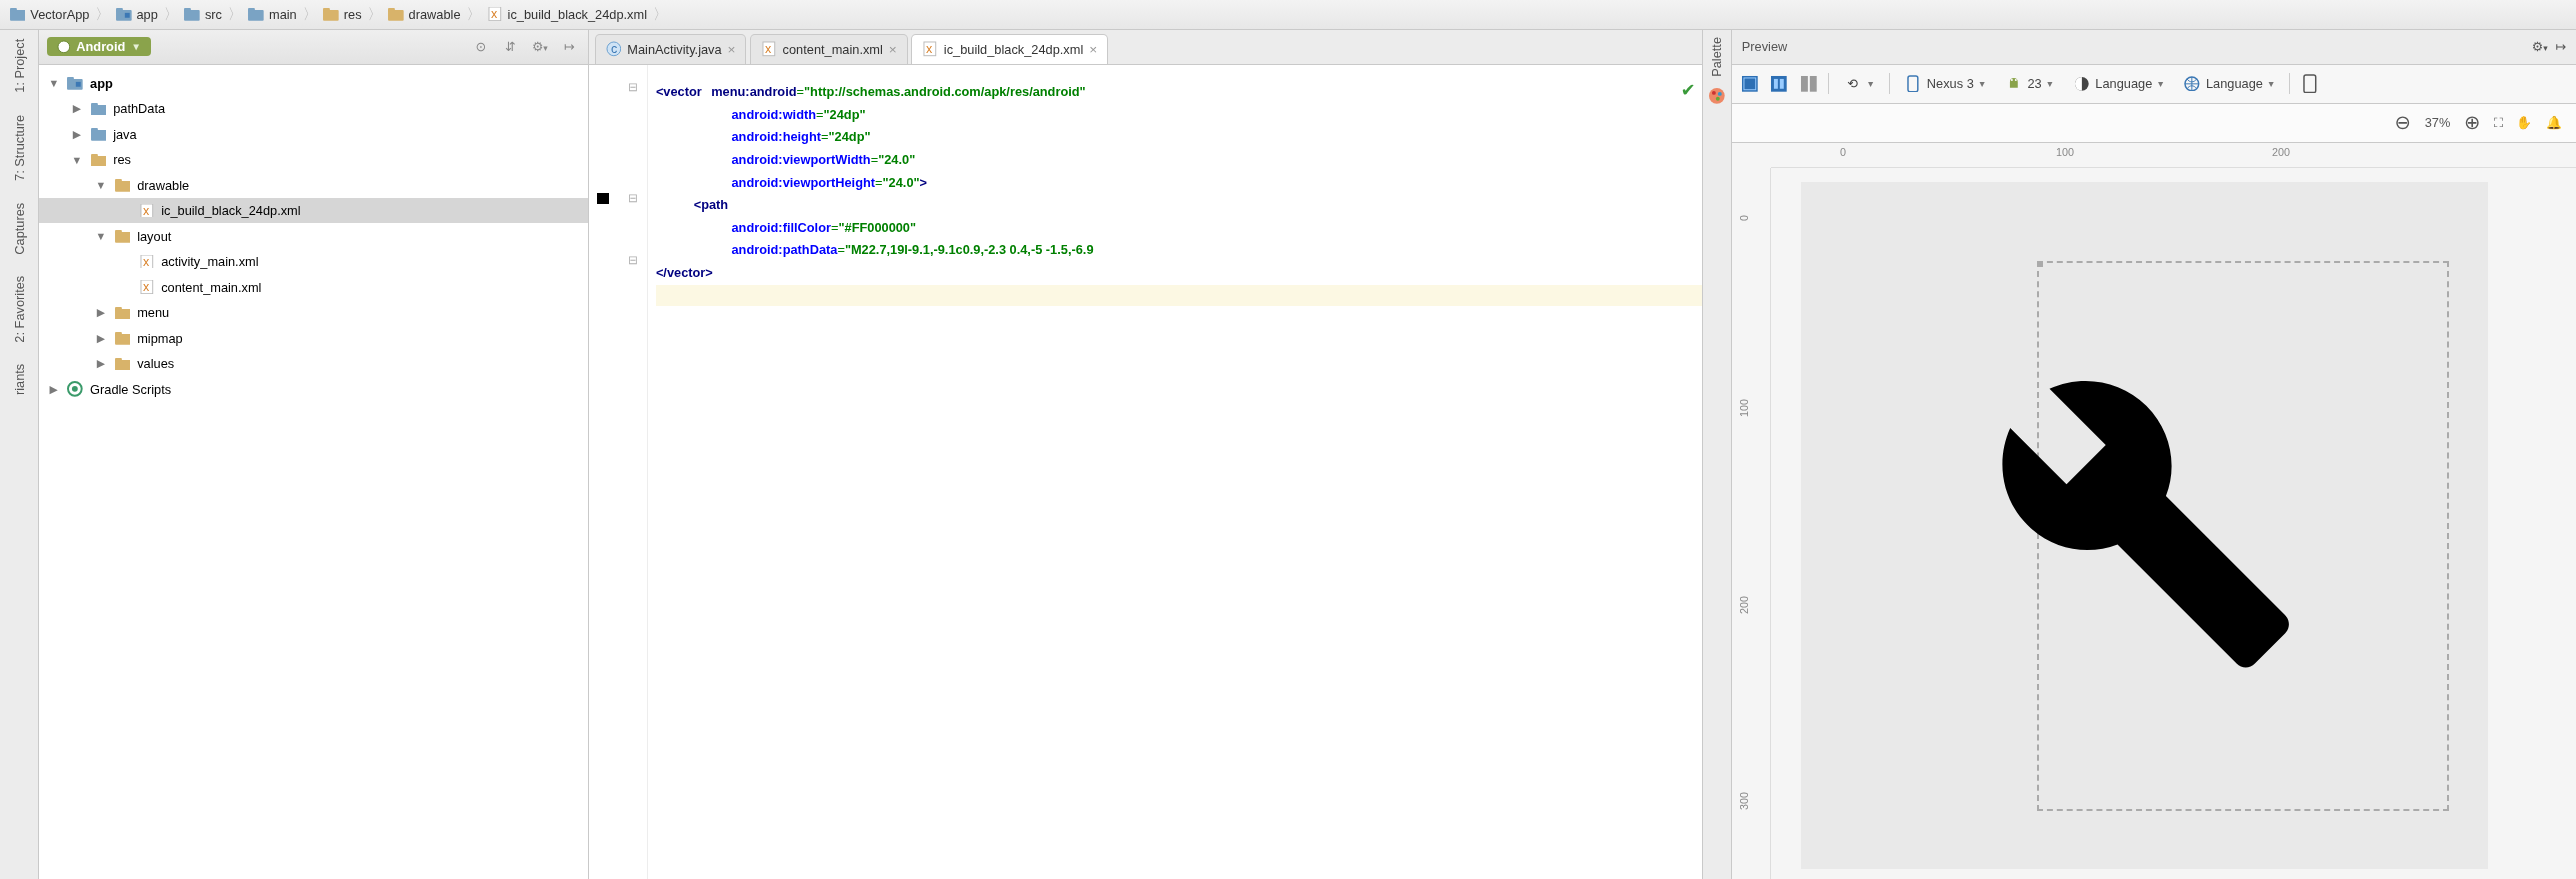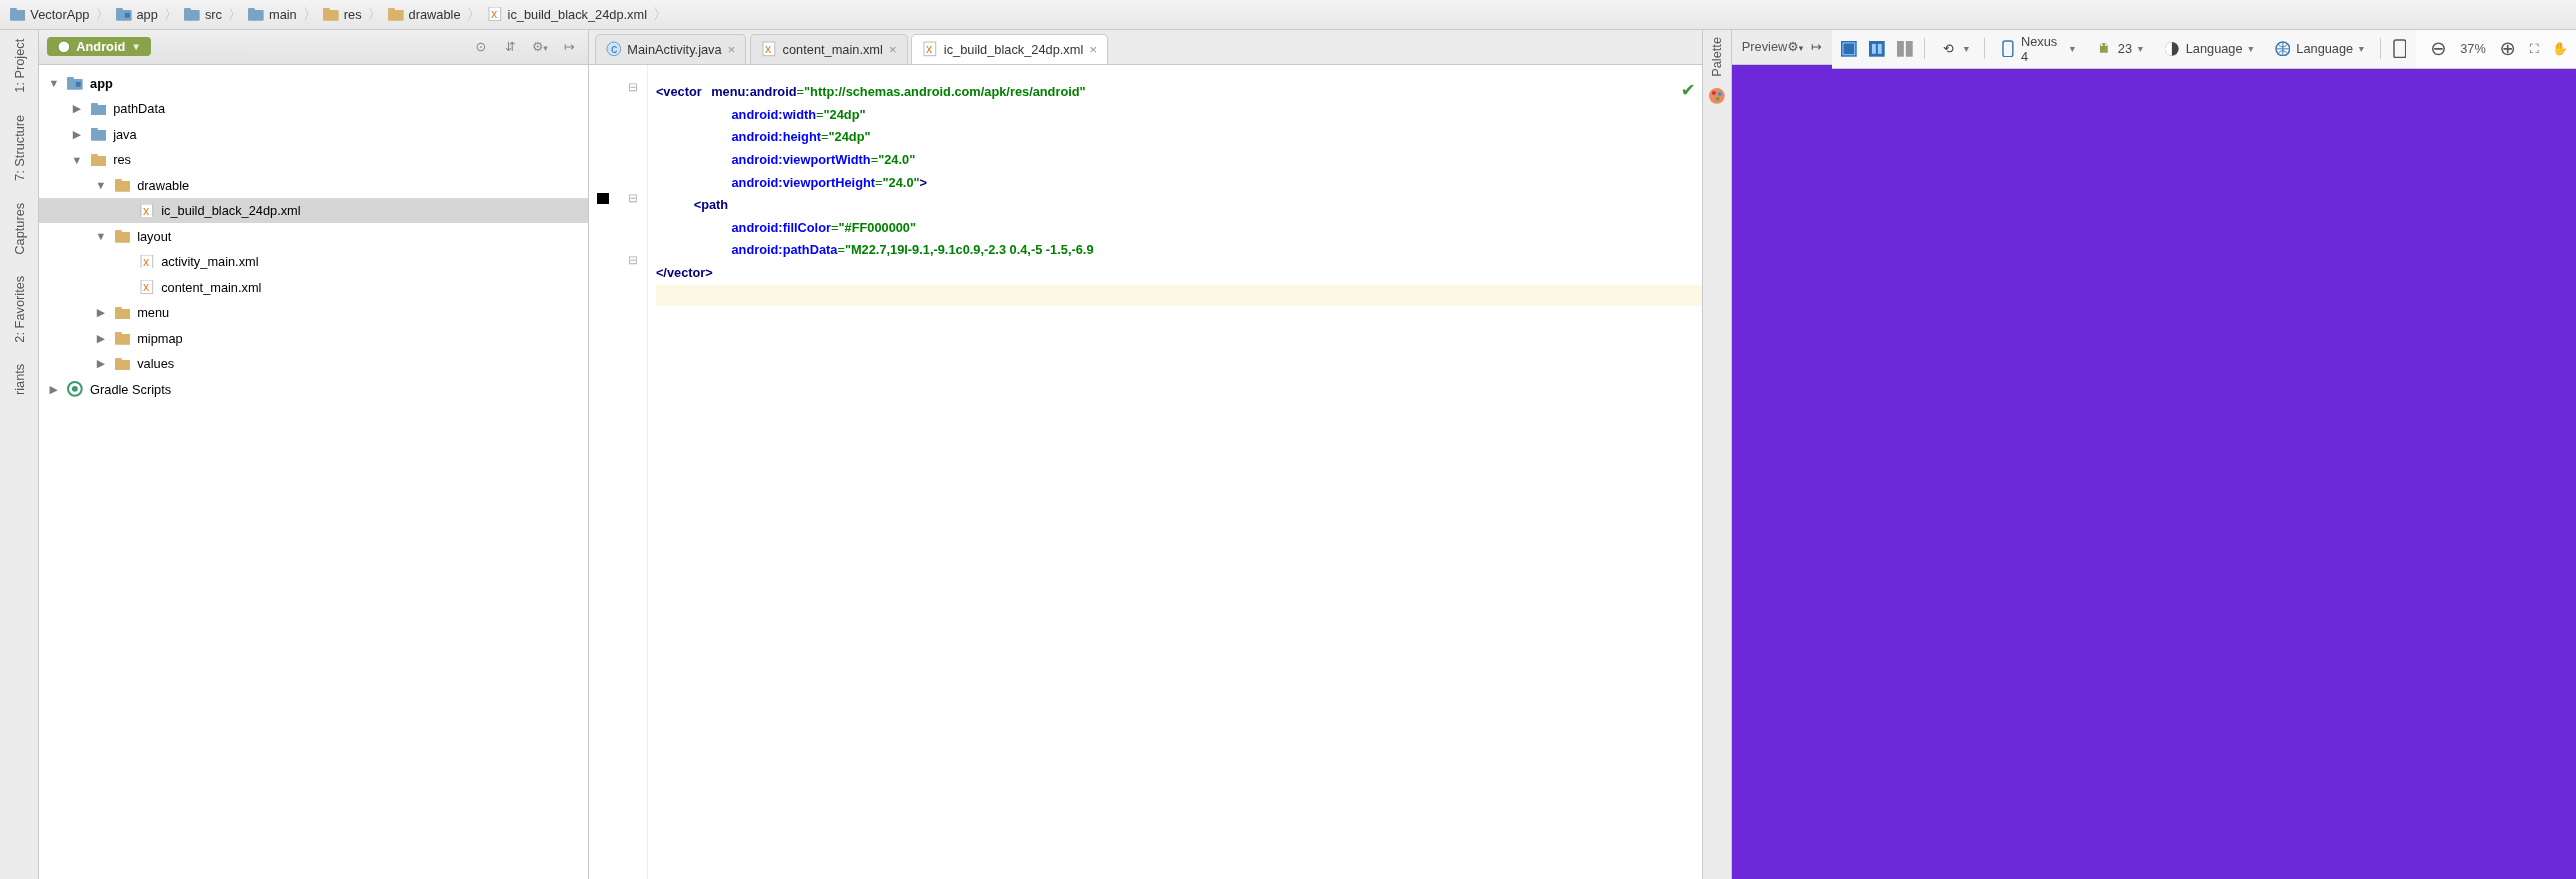--- a/index.html
+++ b/index.html
@@ -59,21 +59,21 @@
     .val { color:#008000; font-weight:bold;}
     .eq { color:#008000;}
     .code .hl { background:#fcf8e3; display:inline-block; width:100%;}
 
     
     .palette-strip { width:29.5px; border-right:1px solid #c9c9c9; background:#ececec; display:flex; flex-direction:column; align-items:center; padding-top:7.9px; gap:9.8px;}
     .palette-strip .vlabel { writing-mode: vertical-rl; transform: rotate(180deg); color:#555; cursor:pointer;}
     .palette-strip .pic { width:17.7px; height:17.7px;}
 
     
-    .preview { width: 844px; display:flex; flex-direction:row; background:#6d28d9;}
+    .preview { width: 844px; display:flex; flex-direction:column; background:#6d28d9;}
     .preview-head { height:35px; background:#ececec; border-bottom:1px solid #c9c9c9; display:flex; align-items:center; padding:0 9.8px; color:#555;}
     .preview-head .title { flex:1; }
     .preview-toolbar { height:39px; border-bottom:1px solid #c9c9c9; display:flex; align-items:center; padding:0 7.9px; gap:9.8px; background:#f7f7f7;}
     .tbtn { display:flex; align-items:center; gap:3.9px; padding:2px 3.9px; cursor:pointer; color:#444;}
     .tbtn .tri { font-size:8.8px; color:#777;}
     .tico { width:19.6px; height:19.6px; display:inline-flex; align-items:center; justify-content:center;}
     .sep { width:1px; height:21.6px; background:#ccc;}
     .zoombar { height:39px; border-bottom:1px solid #c9c9c9; display:flex; align-items:center; justify-content:flex-end; gap:13.7px; padding:0 13.7px; background:#fbfbfb;}
     .zoombar .zb { cursor:pointer; color:#555;}
     .canvas-wrap { flex:1; position:relative; overflow:hidden; background:#f5f5f5;}
@@ -412,21 +412,21 @@
           <span class="tico">⟲</span>
           <span class="tri">▼</span>
         </span>
       <span class="sep"></span>
       <span class="tbtn">
           <span class="tico">
             <svg width="11.8" height="17.7" viewBox="0 0 12 18">
               <rect x="1" y="1" width="10" height="16" rx="2" fill="none" stroke="#3c78b4" stroke-width="1.5"></rect>
             </svg>
           </span>
-          <span>Nexus 4</span>
+          <span>Nexus 3</span>
           <span class="tri">▼</span>
         </span>
       <span class="tbtn">
           <span class="tico">
             <svg width="15.7" height="15.7" viewBox="0 0 16 16">
               <path d="M4 6a4 4 0 018 0v6H4z" fill="#8aa34b"></path>
               <circle cx="6" cy="4" r="1" fill="#fff"></circle>
               <circle cx="10" cy="4" r="1" fill="#fff"></circle>
             </svg>
           </span>

